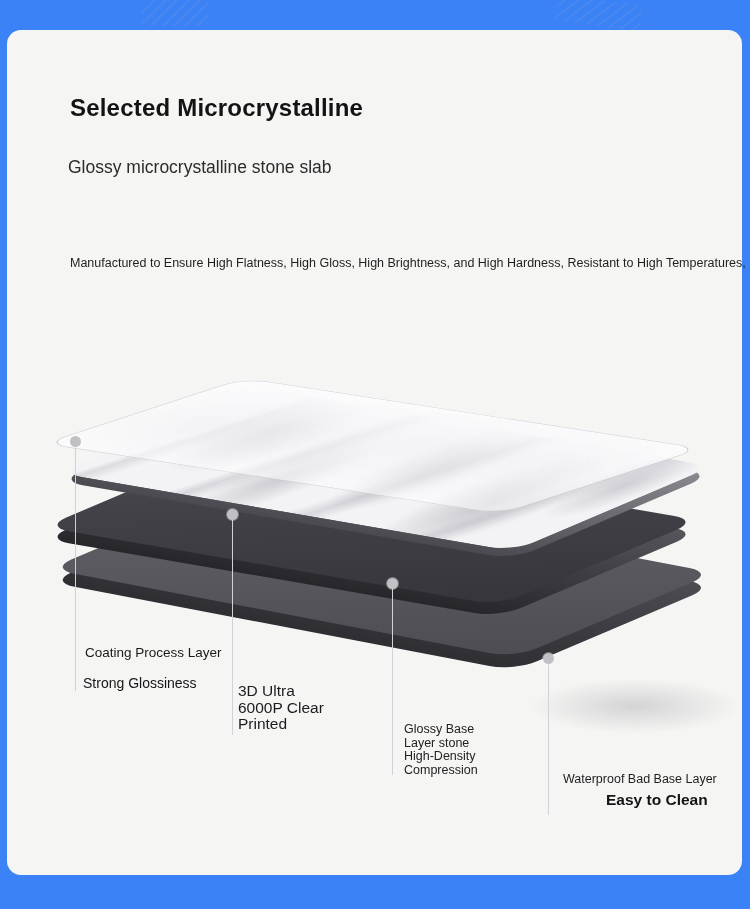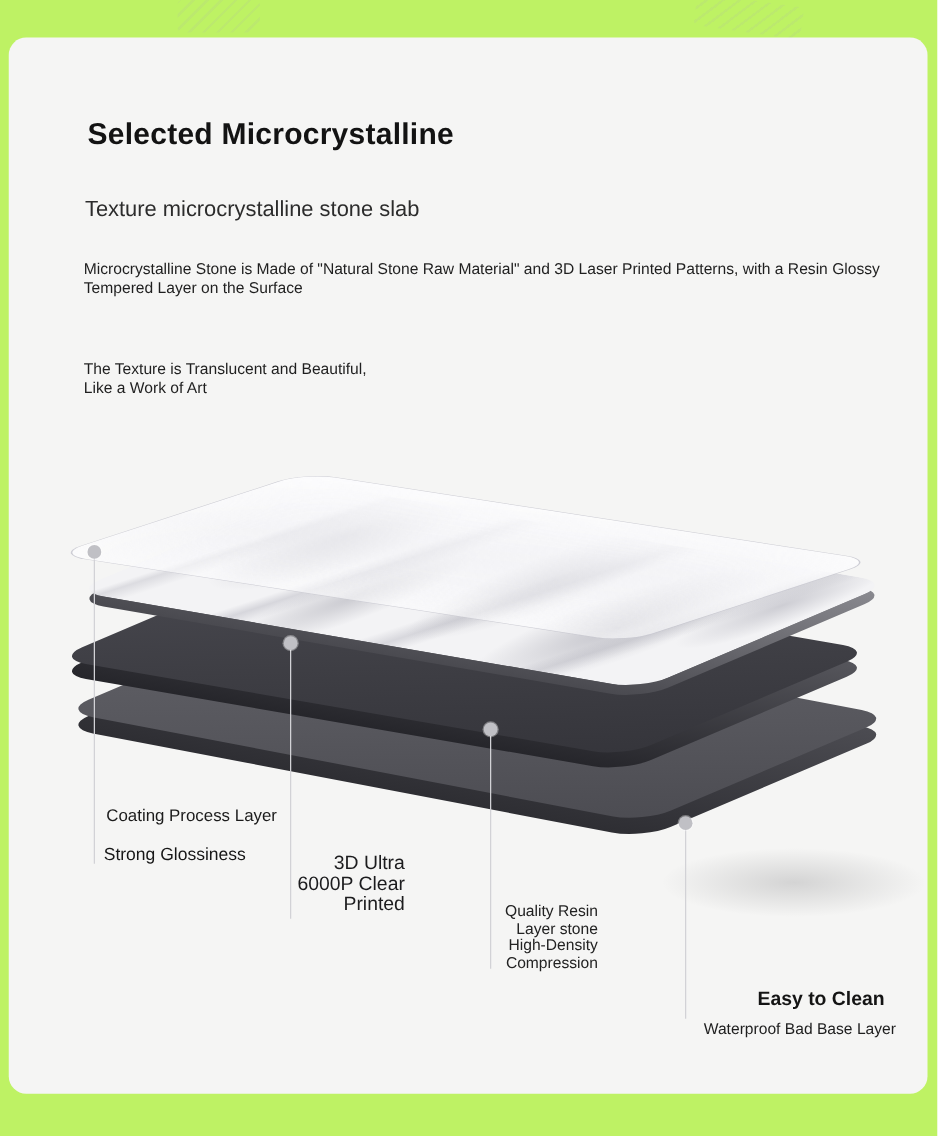--- a/index.html
+++ b/index.html
@@ -1,17 +1,17 @@
 <!DOCTYPE html>
 <html><head>
 <meta charset="utf-8">
 <style>
   html,body{margin:0;padding:0;background:#ffffff;}
   #stage{position:relative;width:750px;height:909px;overflow:hidden;
-         font-family:"Liberation Sans", sans-serif;background:#bef264;}
+         font-family:"Liberation Sans", sans-serif;background:#3b82f6;}
 
   
   .wm{position:absolute;top:0;height:26px;opacity:.55;
       background:repeating-linear-gradient(135deg, rgba(170,170,178,.22) 0 2px, transparent 2px 8px);
       border-radius:4px;}
   #wm1{left:142px;width:66px;}
   #wm2{left:556px;width:86px;transform:rotate(8deg);}
 
   
   #card{position:absolute;left:7px;top:30px;width:735px;height:845px;
@@ -65,47 +65,43 @@
   #line-base{left:392px;top:583px;height:192px;}
   #line-waterproof{left:548px;top:658px;height:157px;}
   .dot{position:absolute;width:11px;height:11px;border-radius:50%;background:#c0c0c5;
        box-shadow:0 0 0 1px rgba(255,255,255,.35);z-index:55;}
   #dot-coating{left:70px;top:436px;}
   #dot-texture{left:227px;top:509px;}
   #dot-base{left:387px;top:578px;}
   #dot-waterproof{left:543px;top:653px;}
 
   
-  .ann{position:absolute;z-index:60;color:#1b1b1b;text-align:right;}
+  .ann{position:absolute;z-index:60;color:#1b1b1b;}
   #ann-coating-1{left:85px;top:645px;font-size:13.5px;}
   #ann-coating-2{left:83px;top:675px;font-size:14px;font-weight:500;color:#161616;}
   #ann-texture{left:238px;top:683px;font-size:15.5px;font-weight:400;line-height:16.5px;color:#1c1c1e;}
   #ann-base{left:404px;top:723px;font-size:12.5px;line-height:13.5px;color:#222222;}
-  #ann-waterproof-1{left:563px;top:772px;font-size:12.5px;color:#1e1e1e;margin-top:44px;}
+  #ann-waterproof-1{left:563px;top:772px;font-size:12.5px;color:#1e1e1e;}
   #ann-waterproof-2{left:562px;top:791px;font-size:15.5px;font-weight:700;color:#141414;margin-left:44px;}
 </style>
 </head>
 <body>
 
 <div id="stage">
 
   <div class="wm" id="wm1"></div>
   <div class="wm" id="wm2"></div>
 
   <div id="card"></div>
 
   <div class="abs" id="title">
     <div>Selected Microcrystalline</div>
   </div>
-  <div class="abs" id="subtitle">Texture microcrystalline stone slab</div>
-  <div class="abs para" id="para1">Microcrystalline Stone is Made of "Natural Stone Raw Material" and 3D Laser Printed Patterns, with a Resin Glossy Tempered Layer on the Surface</div>
-  <div class="abs para" id="para3">
-    <div>The Texture is Translucent and Beautiful,</div>
-    <div>Like a Work of Art</div>
-  </div>
+  <div class="abs" id="subtitle">Glossy microcrystalline stone slab</div>
+  <div class="abs para" id="para2">Manufactured to Ensure High Flatness, High Gloss, High Brightness, and High Hardness, Resistant to High Temperatures,</div>
 
   <div class="slab" id="bottom-edge"></div>
   <div class="slab" id="bottom-top"></div>
   <div id="stack-shadow"></div>
   <div class="slab" id="middle-edge"></div>
   <div class="slab" id="middle-top"></div>
   <div class="slab" id="marble-edge"></div>
   <div class="slab" id="marble-top"></div>
   <div class="slab" id="sheet-top"></div>
 
@@ -122,21 +118,21 @@
   <div class="ann" id="ann-coating-1">Coating Process Layer</div>
   <div class="ann" id="ann-coating-2">Strong Glossiness</div>
 
   <div class="ann" id="ann-texture">
     <div>3D Ultra</div>
     <div>6000P Clear</div>
     <div>Printed</div>
   </div>
 
   <div class="ann" id="ann-base">
-    <div>Quality Resin</div>
+    <div>Glossy Base</div>
     <div>Layer stone</div>
     <div>High-Density</div>
     <div>Compression</div>
   </div>
 
   <div class="ann" id="ann-waterproof-1">Waterproof Bad Base Layer</div>
   <div class="ann" id="ann-waterproof-2">Easy to Clean</div>
 
 </div>
 

